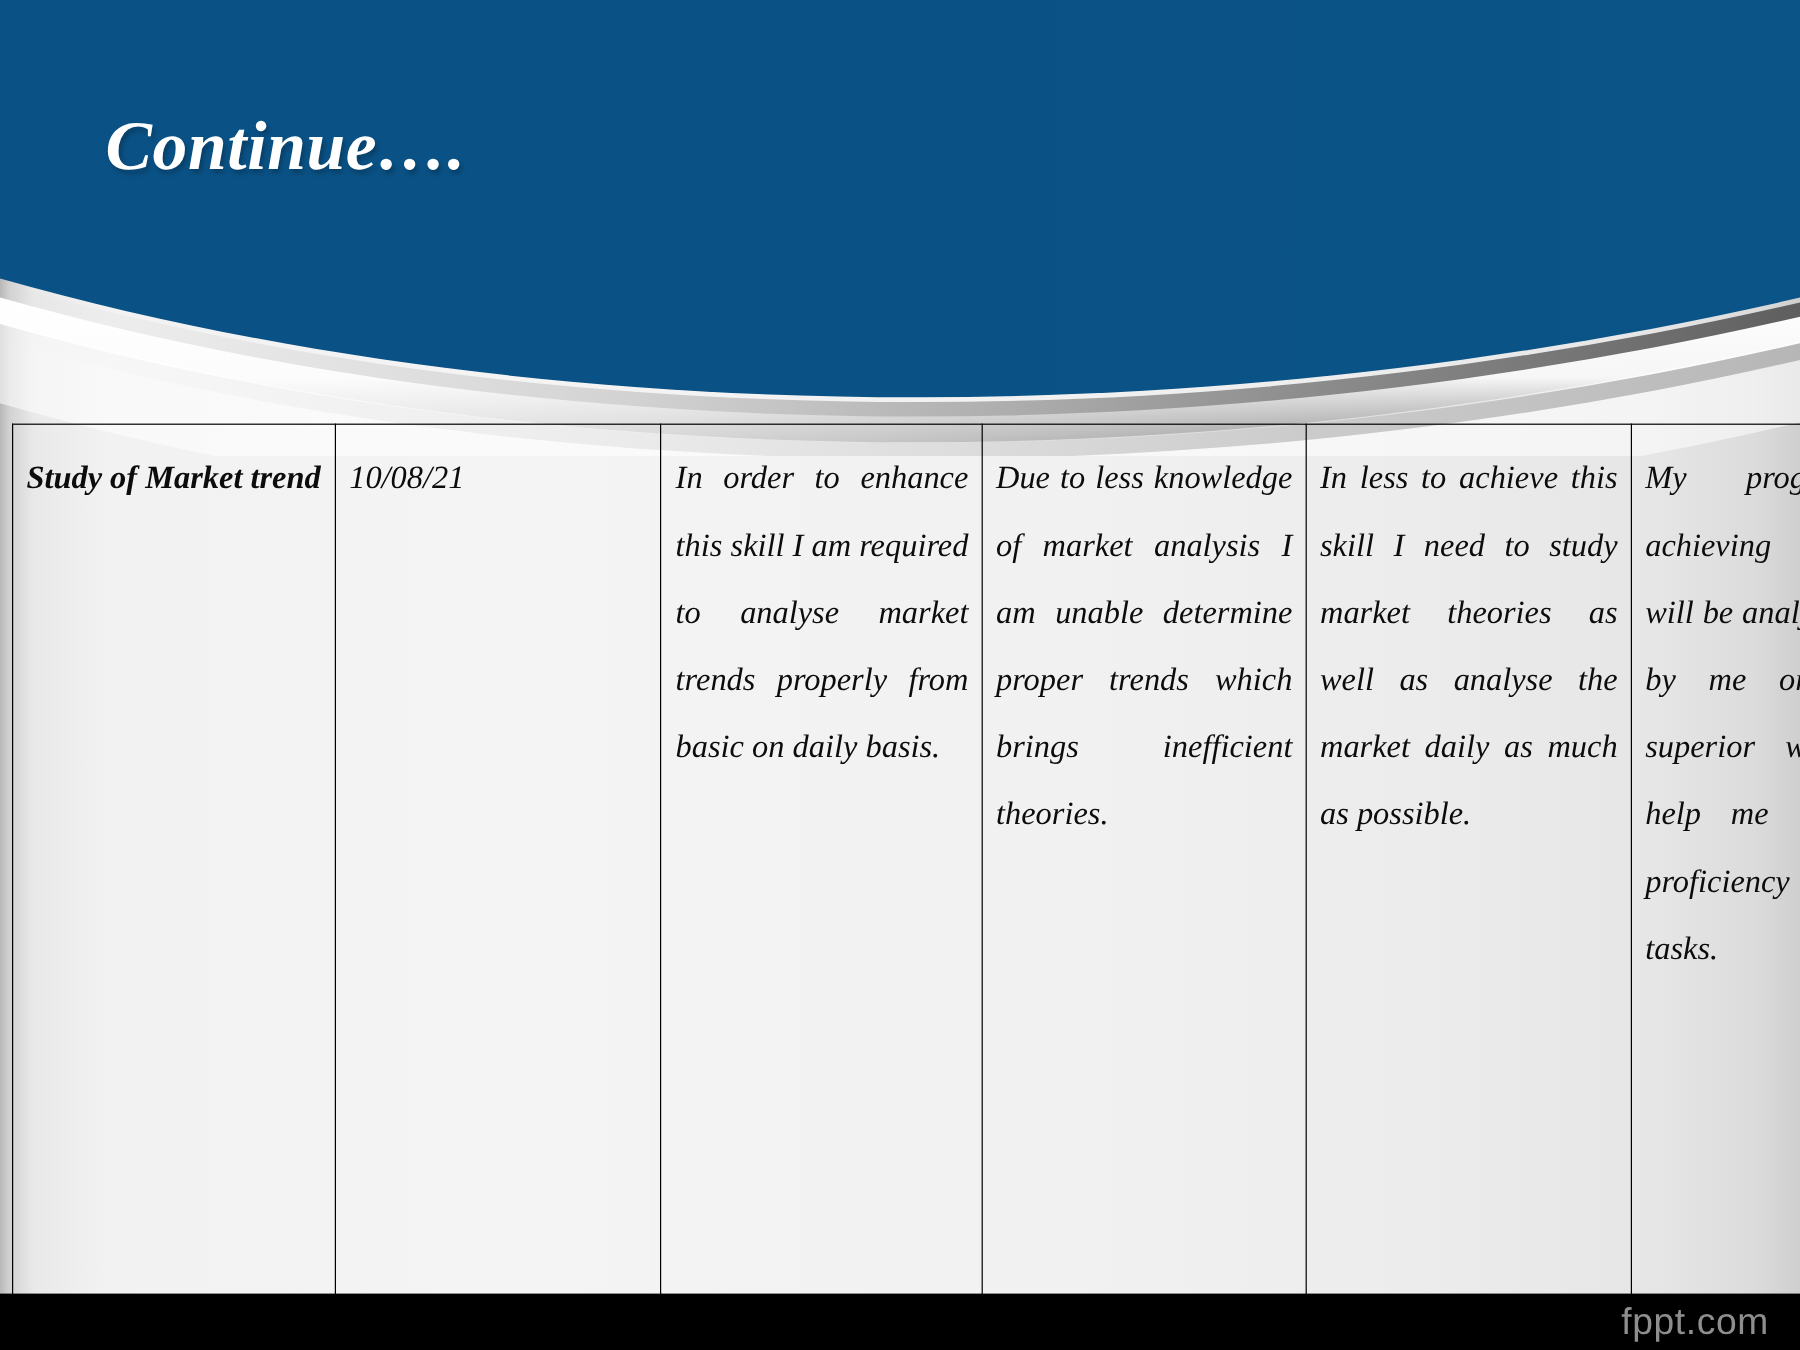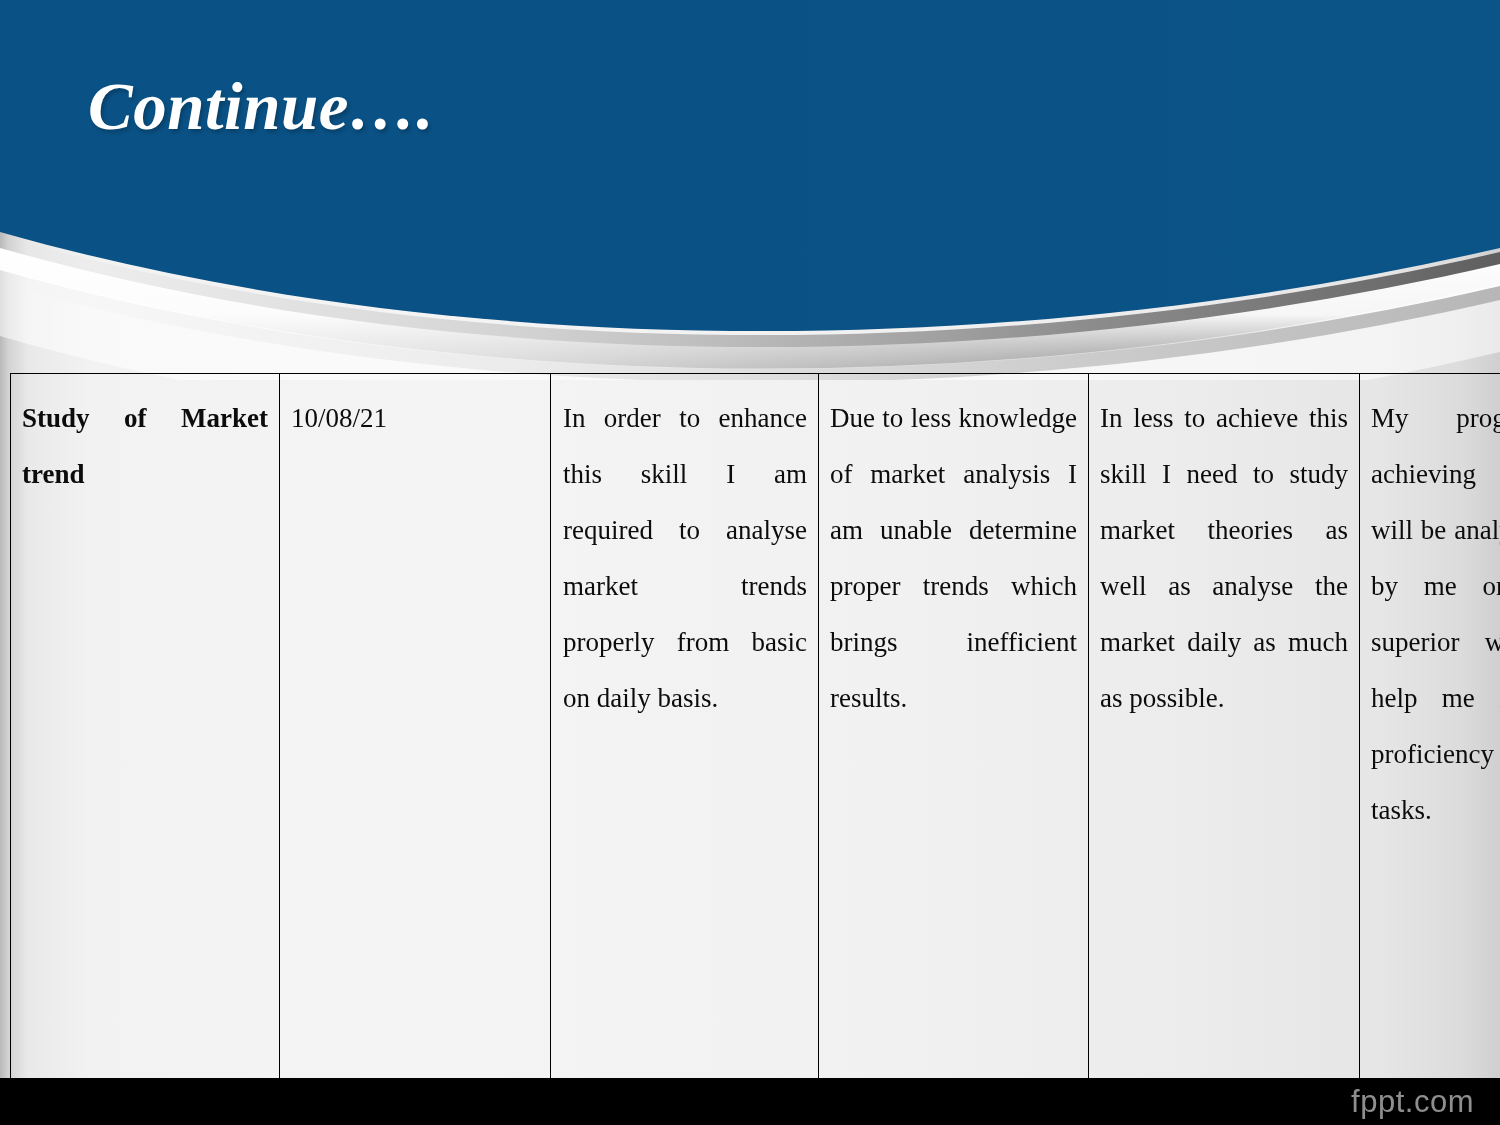--- a/index.html
+++ b/index.html
@@ -48,39 +48,40 @@
     left: 0; top: 0;
     width: 1500px;
     height: 380px;
   }
   .swoosh svg { display: block; }
 
   
   .title {
     position: absolute;
     left: 88px;
-    top: 71px;
+    top: 92px;
     font-family: "Liberation Serif", "DejaVu Serif", serif;
     font-style: italic;
     font-weight: bold;
-    font-size: 67px;
+    font-size: 58px;
     line-height: 1.05;
     color: #ffffff;
     letter-spacing: 0.5px;
     text-shadow: 2px 3px 4px rgba(0,0,0,0.25);
     white-space: nowrap;
   }
 
   
   .table-wrap {
     position: absolute;
     left: 10px;
-    top: 373px;
+    top: 353px;
     width: 1480px;
     height: 722px;
+    font-style: italic;
   }
   table.data-table {
     width: 1480px;
     border-collapse: collapse;
     table-layout: fixed;
     background: transparent;
   }
   table.data-table td {
     border: 1.6px solid #000000;
     vertical-align: top;
@@ -170,21 +171,21 @@
           <td class="c1">
             <span class="cell-text">Study of Market trend</span>
           </td>
           <td class="c2">
             <span class="cell-text">10/08/21</span>
           </td>
           <td class="c3">
             <span class="cell-text">In order to enhance this skill I am required to analyse market trends properly from basic on daily basis.</span>
           </td>
           <td class="c4">
-            <span class="cell-text">Due to less knowledge of market analysis I am unable determine proper trends which brings inefficient results.</span>
+            <span class="cell-text">Due to less knowledge of market analysis I am unable determine proper trends which brings inefficient theories.</span>
           </td>
           <td class="c5">
             <span class="cell-text">In less to achieve this skill I need to study market theories as well as analyse the market daily as much as possible.</span>
           </td>
           <td class="c6">
             <span class="cell-text">My progress of achieving this skill will be analysed either by me or by my superior which will help me in having proficiency for future tasks.</span>
           </td>
         </tr>
       </tbody>
     </table>

